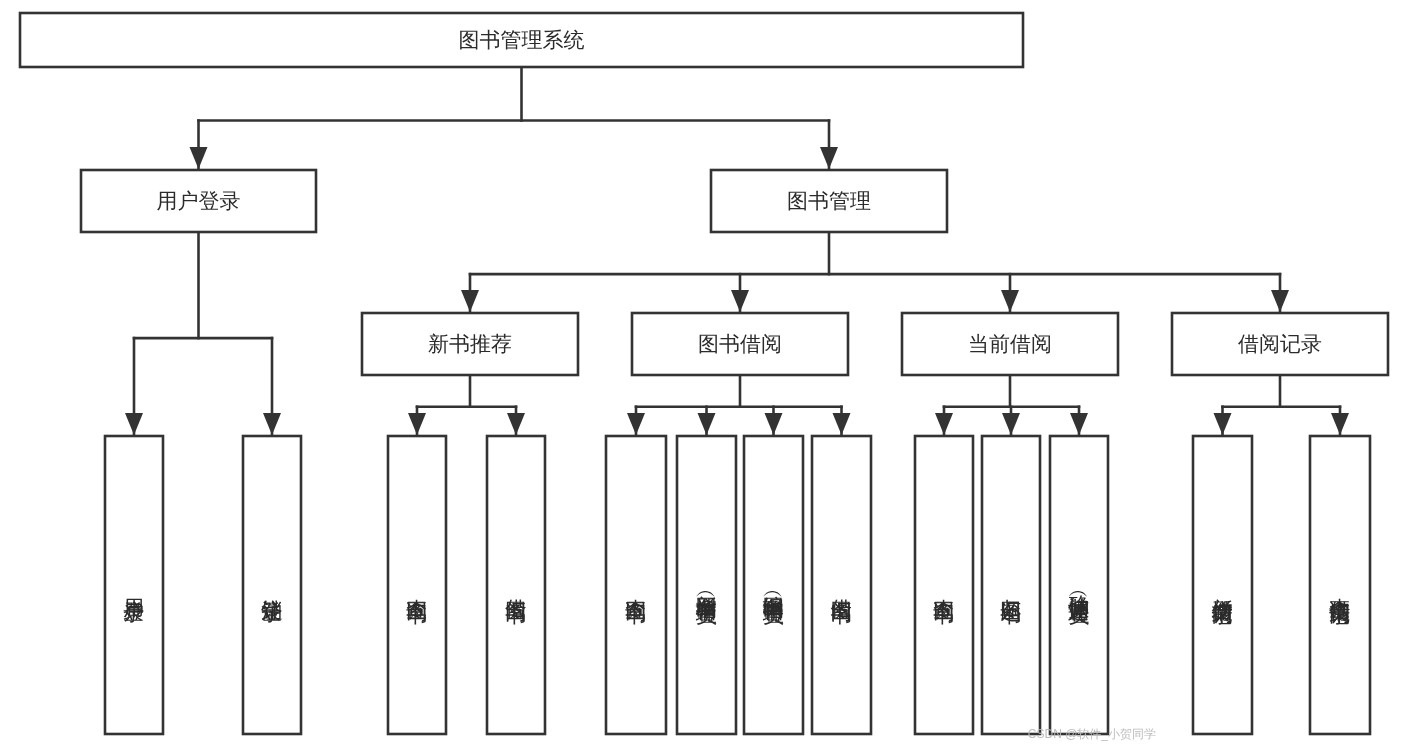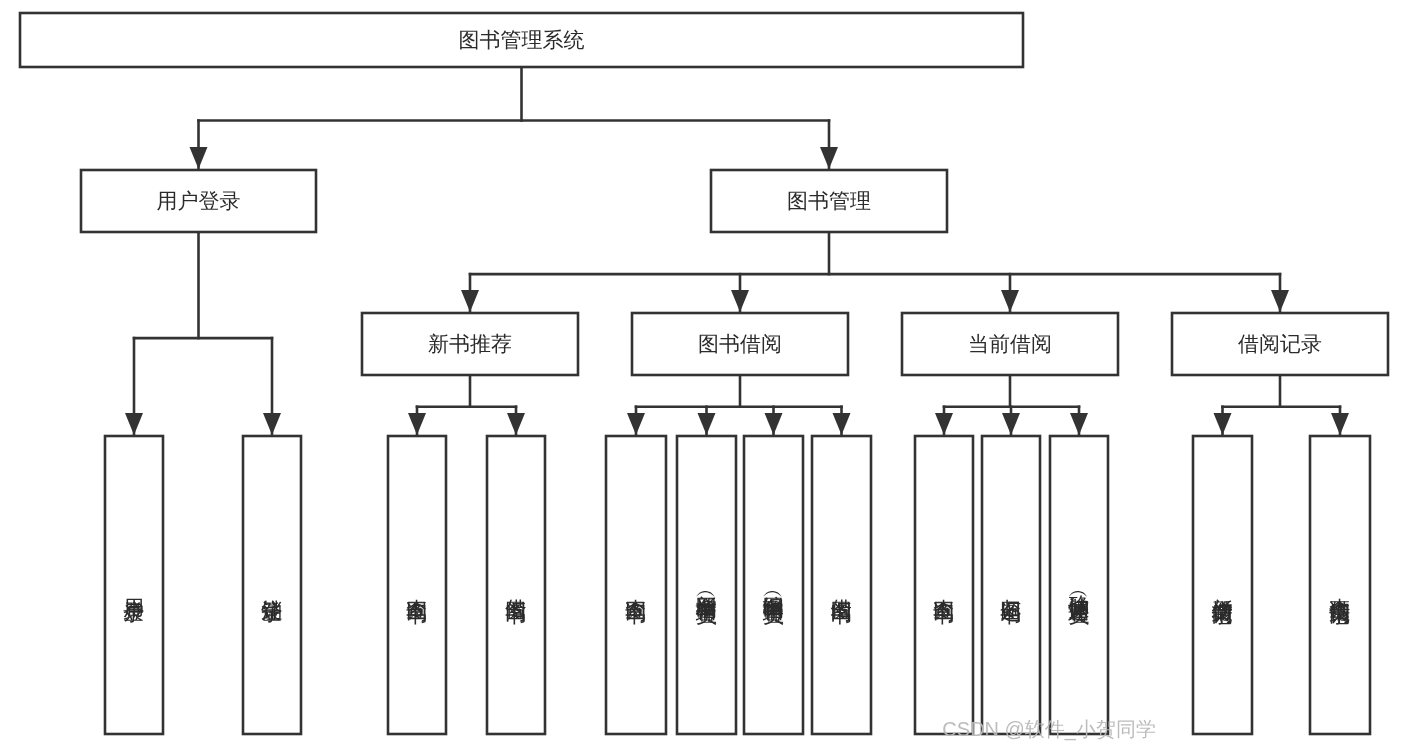--- a/index.html
+++ b/index.html
@@ -61,21 +61,21 @@
     align-items: center;
     justify-content: center;
     white-space: nowrap;
     pointer-events: none;
   }
   .watermark {
     position: absolute;
     right: 8px;
     bottom: 4px;
     font-family: "Liberation Sans", "DejaVu Sans", sans-serif;
-    font-size: 20px;
+    font-size: 12px;
     color: #b9b9b9;
     white-space: nowrap;
     opacity: 0.95;
   }
 </style>
 </head>
 <body>
 
 <div id="diagram-root">
 

